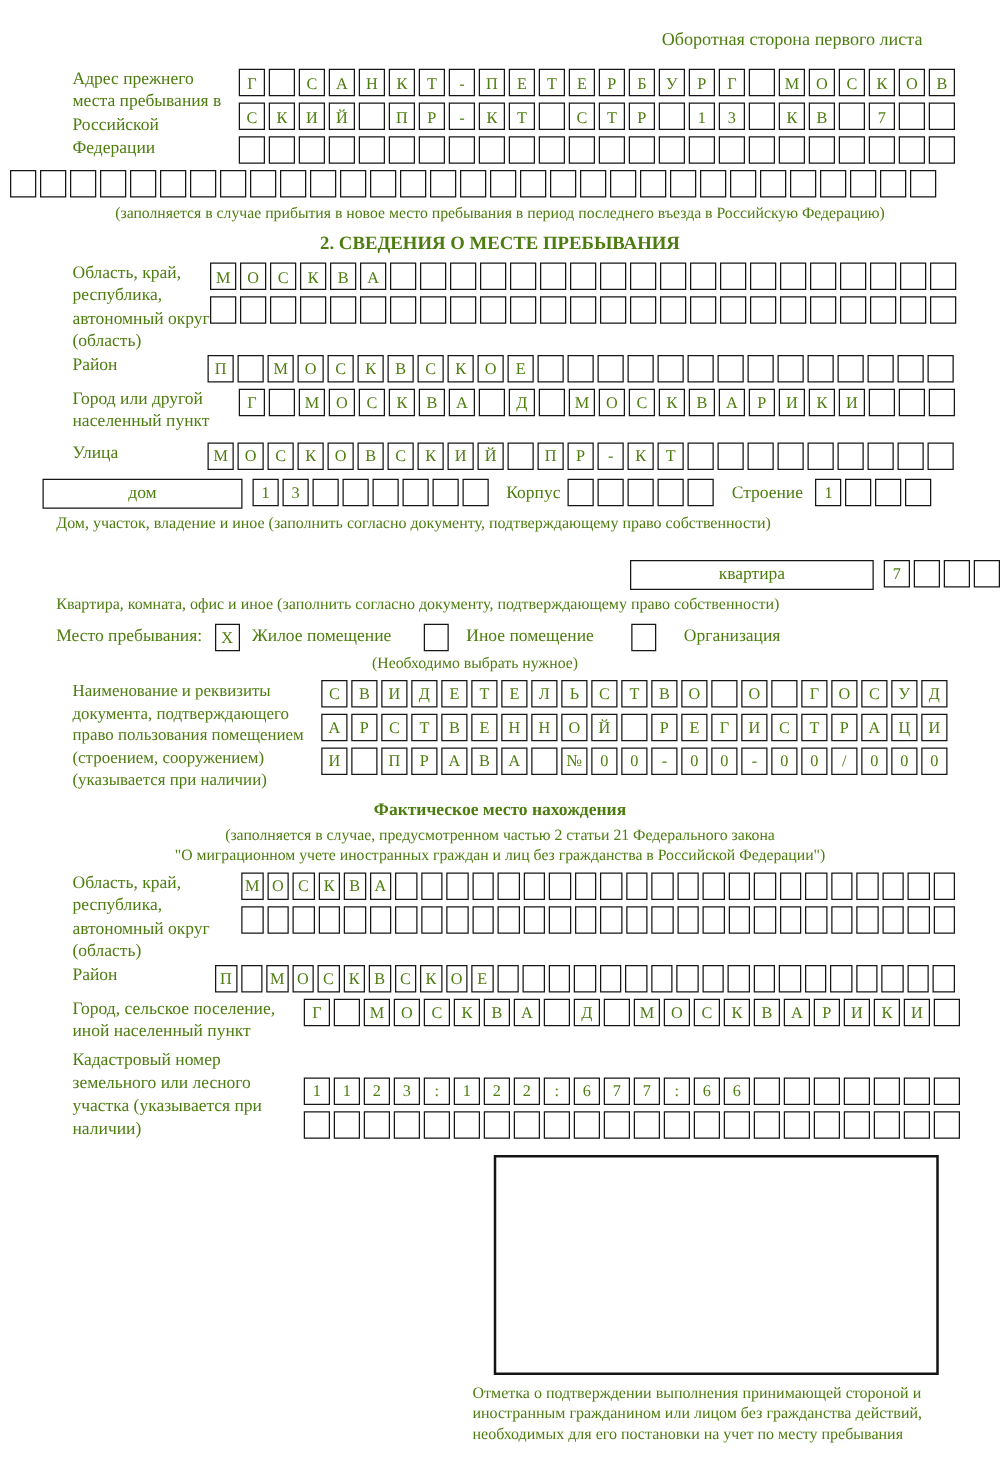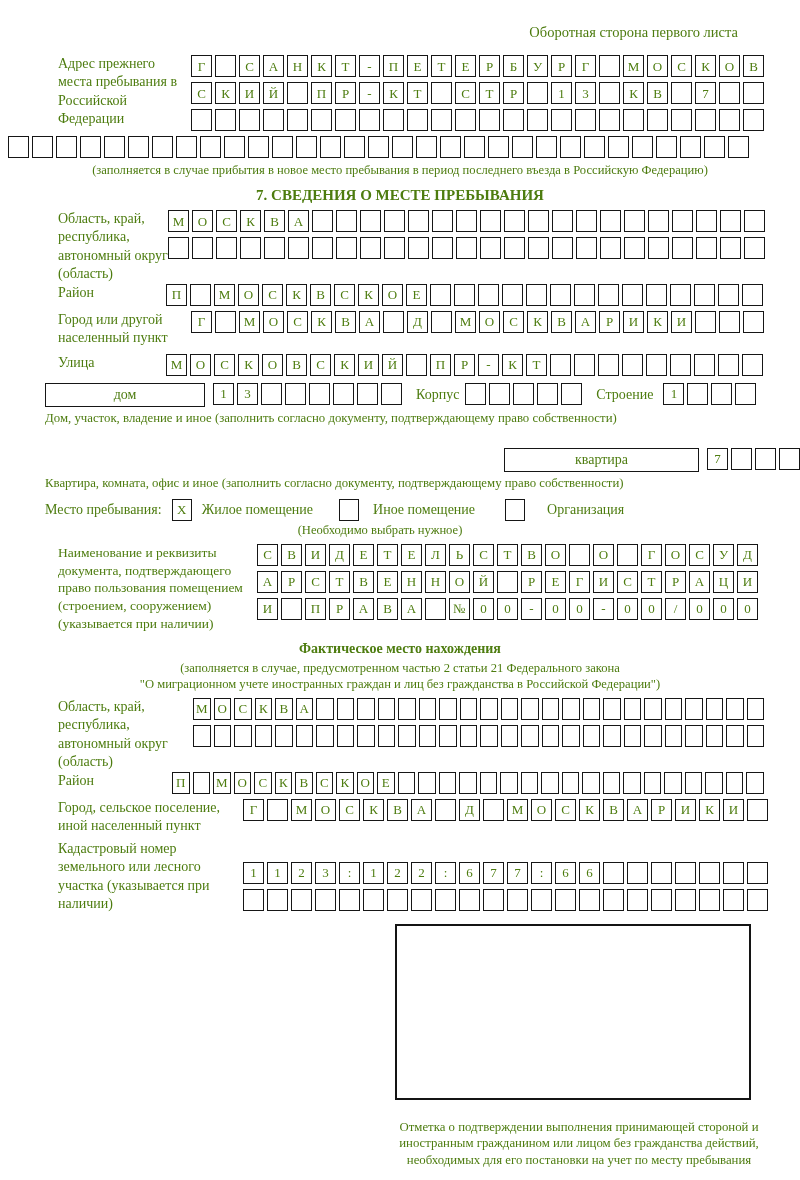--- a/index.html
+++ b/index.html
@@ -17,21 +17,21 @@
   .note-c{text-align:center;font-size:12.6px;margin-top:1px;}
   .note-l{padding-left:45px;font-size:12.8px;margin-top:1px;}
   .sec-title{text-align:center;font-weight:bold;font-size:15px;margin-top:9px;margin-bottom:6px;}
   .sub-title{text-align:center;font-weight:bold;font-size:14px;margin-top:8px;margin-bottom:4px;}
   .fieldbox{flex:none;box-sizing:border-box;height:24px;border:1.6px solid #161616;
             display:flex;align-items:center;justify-content:center;font-size:14px;}
   .inline-lbl{font-size:14px;line-height:24px;flex:none;}
   .cb{flex:none;box-sizing:border-box;width:20px;height:22px;border:1.6px solid #161616;
       display:flex;align-items:center;justify-content:center;font-size:13px;margin-top:1px;}
   .stamp{margin-left:395px;margin-top:8px;width:356px;height:176px;border:2px solid #141414;box-sizing:border-box;}
-  .stamp-note{width:402px;margin-left:378px;margin-top:19px;text-align:center;font-size:12.8px;line-height:1.3;} .mt4{margin-top:4px;} .mt6{margin-top:6px;}
+  .stamp-note{width:402px;margin-left:378px;margin-top:6px;font-size:12.8px;line-height:1.3;} .mt4{margin-top:4px;} .mt6{margin-top:6px;}
 </style>
 </head>
 <body>
 
 <div class="page">
 
   <div class="hdr">Оборотная сторона первого листа</div>
 
   <div class="frow" style="margin-top:14px;">
     <div class="flabel" style="width:133px;">Адрес прежнего места пребывания в Российской Федерации</div>
@@ -146,21 +146,21 @@
         <span class="cell"></span>
         <span class="cell"></span>
         <span class="cell"></span>
         <span class="cell"></span>
         <span class="cell"></span>
         <span class="cell"></span>
       </div>
   </div>
   <div class="note-c">(заполняется в случае прибытия в новое место пребывания в период последнего въезда в Российскую Федерацию)</div>
 
-  <div class="sec-title">7. СВЕДЕНИЯ О МЕСТЕ ПРЕБЫВАНИЯ</div>
+  <div class="sec-title">2. СВЕДЕНИЯ О МЕСТЕ ПРЕБЫВАНИЯ</div>
 
   <div class="frow">
     <div class="flabel" style="width:110px;">Область, край, республика, автономный округ (область)</div>
     <div class="rows">
       <div class="cells">
           <span class="cell">М</span>
           <span class="cell">О</span>
           <span class="cell">С</span>
           <span class="cell">К</span>
           <span class="cell">В</span>
@@ -300,21 +300,21 @@
         <span class="cell"></span>
         <span class="cell"></span>
         <span class="cell"></span>
         <span class="cell"></span>
         <span class="cell"></span>
         <span class="cell"></span>
         <span class="cell"></span>
       </div>
   </div>
 
-  <div style="display:flex;align-items:flex-start;padding-left:45px;margin-top:2px;">
+  <div style="display:flex;align-items:flex-start;padding-left:34px;margin-top:2px;">
     <div class="fieldbox" style="width:160px;">дом</div>
     <div class="cells" style="margin-left:8px;">
         <span class="cell">1</span>
         <span class="cell">3</span>
         <span class="cell"></span>
         <span class="cell"></span>
         <span class="cell"></span>
         <span class="cell"></span>
         <span class="cell"></span>
         <span class="cell"></span>

